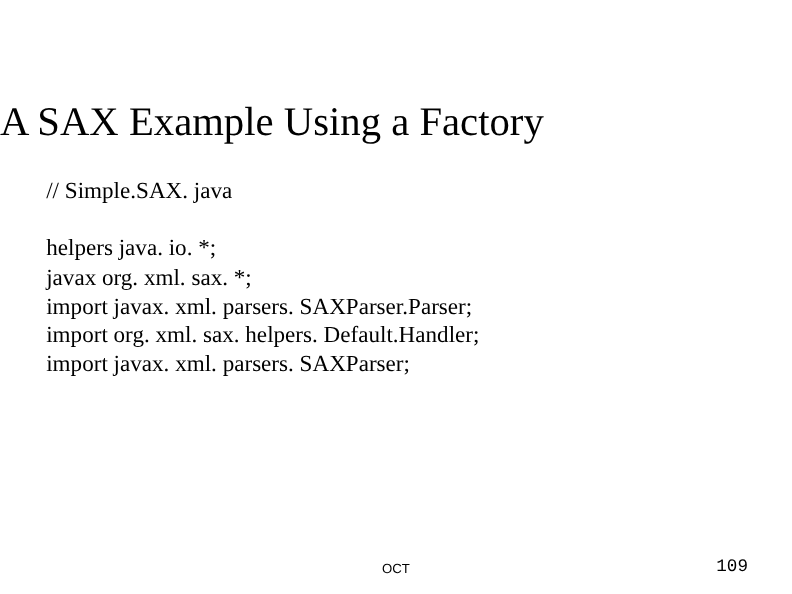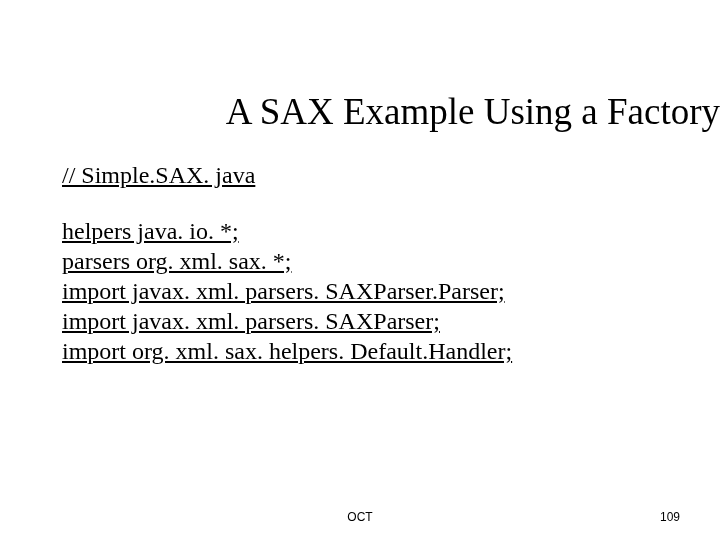--- a/index.html
+++ b/index.html
@@ -17,69 +17,68 @@
     width: 720px;
     height: 540px;
     position: relative;
     box-sizing: border-box;
   }
   .title {
     position: absolute;
     top: 90px;
     left: 0;
     width: 720px;
-    text-align: right;
+    text-align: left;
     font-size: 37px;
     font-weight: normal;
   }
   .body {
     position: absolute;
     top: 160px;
-    left: 62px;
+    left: 42px;
     width: 620px;
-    font-size: 24px;
+    font-size: 21px;
     line-height: 1.25;
-    text-decoration: underline;
   }
   .body .line {
     white-space: pre;
   }
   .blank {
     height: 26px;
   }
   .footer-center {
     position: absolute;
     bottom: 16px;
     left: 0;
     width: 720px;
     text-align: center;
     font-family: Liberation Sans, sans-serif;
     font-size: 12px;
   }
   .footer-right {
     position: absolute;
     bottom: 16px;
     right: 40px;
-    font-family: Liberation Sans, sans-serif;
-    font-size: 12px;
+    font-family: Liberation Mono, monospace;
+    font-size: 16px;
   }
 </style>
 </head>
 <body>
 
 <div class="slide">
 
   <div class="title">A SAX Example Using a Factory</div>
 
   <div class="body">
     <div class="line">// Simple.SAX. java</div>
     <div class="blank"></div>
     <div class="line">helpers java. io. *;</div>
-    <div class="line">parsers org. xml. sax. *;</div>
+    <div class="line">javax org. xml. sax. *;</div>
     <div class="line">import javax. xml. parsers. SAXParser.Parser;</div>
+    <div class="line">import org. xml. sax. helpers. Default.Handler;</div>
     <div class="line">import javax. xml. parsers. SAXParser;</div>
-    <div class="line">import org. xml. sax. helpers. Default.Handler;</div>
   </div>
 
   <div class="footer-center">OCT</div>
   <div class="footer-right">109</div>
 
 </div>
 
 </body></html>

